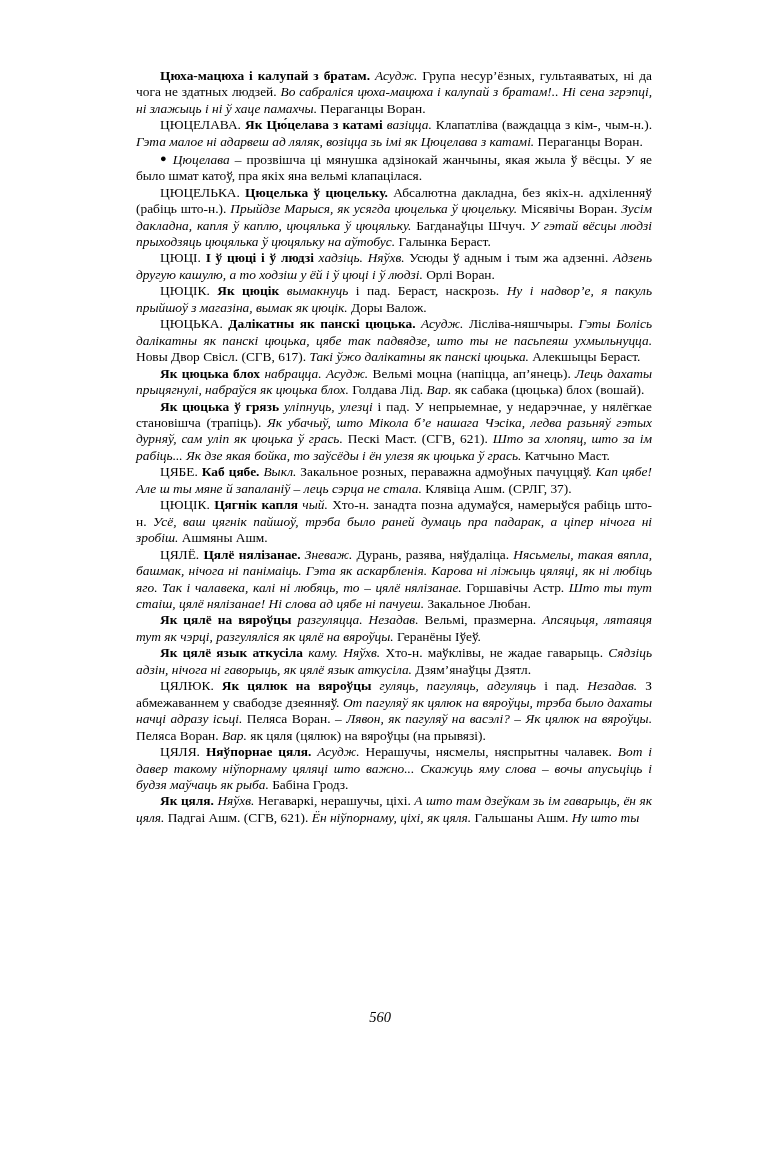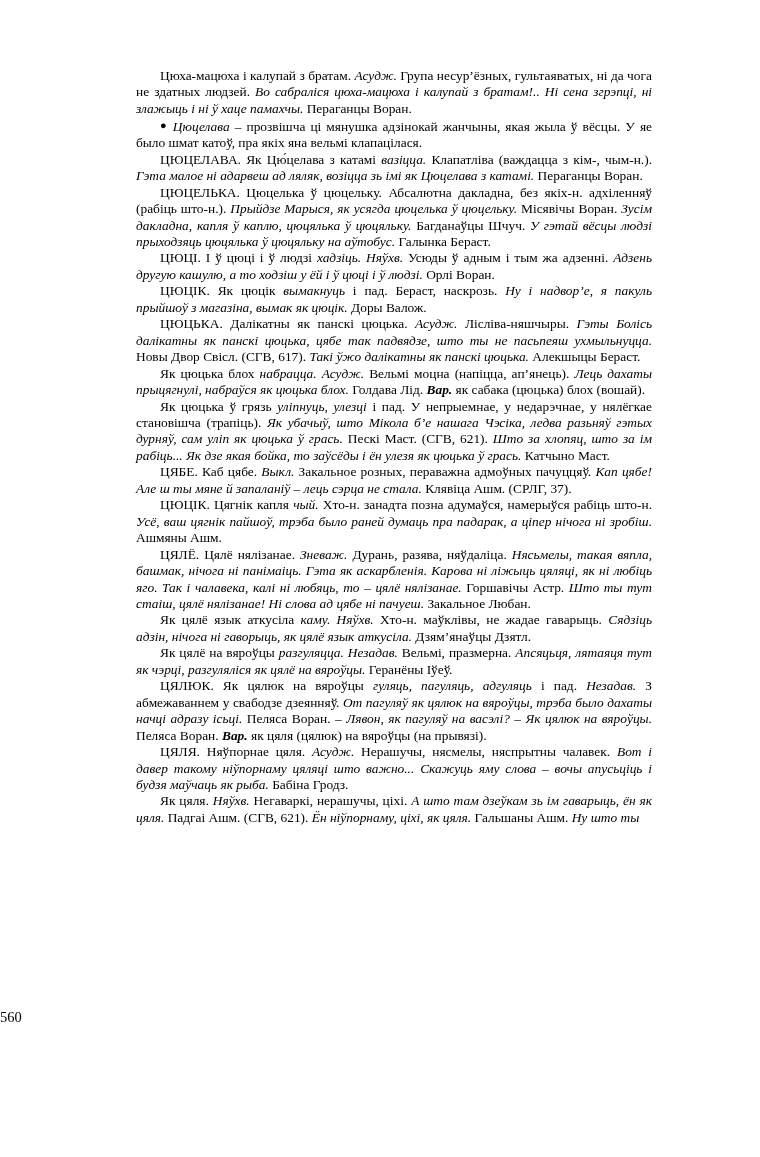--- a/index.html
+++ b/index.html
@@ -31,62 +31,64 @@
     text-justify: inter-word;
     hyphens: none;
   }
   .entry {
     margin: 0;
     padding: 0;
     text-indent: 24px;
     text-align: justify;
   }
   .b {
-    font-weight: normal;
+    font-weight: bold;
   }
   .i {
     font-style: italic;
   }
   .bi {
-    font-weight: bold;
+    font-weight: normal;
     font-style: italic;
   }
   .bullet {
     font-size: 11px;
     vertical-align: 1.5px;
   }
   #page-number {
     position: absolute;
     left: 0;
     right: 0;
     top: 1008px;
+    text-align: center;
     font-size: 14.5px;
     line-height: 18px;
+    font-style: italic;
   }
 </style>
 </head>
 <body>
 
 <div id="page">
 
   <div id="text-column">
       <p class="entry"><span class="b">Цюха-мацюха і калупай з братам.</span><span class="i"> Асудж.</span><span> Група несур’ёзных, гультаяватых, ні да чога не здатных людзей.</span><span class="i"> Во сабраліся цюха-мацюха і калупай з братам!.. Ні сена згрэпці, ні злажыць і ні ў хаце памахчы.</span><span> Пераганцы Воран.</span></p>
+      <p class="entry"><span>ЦЮЦЕЛАВА. </span><span class="b">Як Цю́целава з катамі</span><span class="i"> вазіцца.</span><span> Клапатліва (важдацца з кім-, чым-н.).</span><span class="i"> Гэта малое ні адарвеш ад ляляк, возіцца зь імі як Цюцелава з катамі.</span><span> Пераганцы Воран.</span></p>
       <p class="entry"><span class="bullet">● </span><span class="i">Цюцелава</span><span> – прозвішча ці мянушка адзінокай жанчыны, якая жыла ў вёсцы. У яе было шмат катоў, пра якіх яна вельмі клапацілася.</span></p>
-      <p class="entry"><span>ЦЮЦЕЛАВА. </span><span class="b">Як Цю́целава з катамі</span><span class="i"> вазіцца.</span><span> Клапатліва (важдацца з кім-, чым-н.).</span><span class="i"> Гэта малое ні адарвеш ад ляляк, возіцца зь імі як Цюцелава з катамі.</span><span> Пераганцы Воран.</span></p>
       <p class="entry"><span>ЦЮЦЕЛЬКА. </span><span class="b">Цюцелька ў цюцельку.</span><span> Абсалютна дакладна, без якіх-н. адхіленняў (рабіць што-н.).</span><span class="i"> Прыйдзе Марыся, як усягда цюцелька ў цюцельку.</span><span> Місявічы Воран.</span><span class="i"> Зусім дакладна, капля ў каплю, цюцялька ў цюцялькy.</span><span> Багданаўцы Шчуч.</span><span class="i"> У гэтай вёсцы людзі прыходзяць цюцялька ў цюцялькy на аўтобус.</span><span> Галынка Бераст.</span></p>
       <p class="entry"><span>ЦЮЦІ. </span><span class="b">І ў цюці і ў людзі</span><span class="i"> хадзіць.</span><span class="i"> Няўхв.</span><span> Усюды ў адным і тым жа адзенні.</span><span class="i"> Адзень другую кашулю, а то ходзіш у ёй і ў цюці і ў людзі.</span><span> Орлі Воран.</span></p>
       <p class="entry"><span>ЦЮЦІК. </span><span class="b">Як цюцік</span><span class="i"> вымакнуць</span><span> і пад. Бераст, наскрозь.</span><span class="i"> Ну і надвор’е, я пакуль прыйшоў з магазіна, вымак як цюцік.</span><span> Доры Валож.</span></p>
       <p class="entry"><span>ЦЮЦЬКА. </span><span class="b">Далікатны як панскі цюцька.</span><span class="i"> Асудж.</span><span> Лісліва-няшчыры.</span><span class="i"> Гэты Болісь далікатны як панскі цюцька, цябе так падвядзе, што ты не пасьпеяш ухмыльнуцца.</span><span> Новы Двор Свісл. (СГВ, 617).</span><span class="i"> Такі ўжо далікатны як панскі цюцька.</span><span> Алекшыцы Бераст.</span></p>
       <p class="entry"><span class="b">Як цюцька блох</span><span class="i"> набрацца.</span><span class="i"> Асудж.</span><span> Вельмі моцна (напіцца, ап’янець).</span><span class="i"> Лець дахаты прыцягнулі, набраўся як цюцька блох.</span><span> Голдава Лід. </span><span class="bi">Вар.</span><span> як сабака (цюцька) блох (вошай).</span></p>
       <p class="entry"><span class="b">Як цюцька ў грязь</span><span class="i"> уліпнуць, улезці</span><span> і пад. У непрыемнае, у недарэчнае, у нялёгкае становішча (трапіць).</span><span class="i"> Як убачыў, што Мікола б’е нашага Чэсіка, ледва разьняў гэтых дурняў, сам уліп як цюцька ў грась.</span><span> Пескі Маст. (СГВ, 621).</span><span class="i"> Што за хлопяц, што за ім рабіць... Як дзе якая бойка, то заўсёды і ён улезя як цюцька ў грась.</span><span> Катчыно Маст.</span></p>
       <p class="entry"><span>ЦЯБЕ. </span><span class="b">Каб цябе.</span><span class="i"> Выкл.</span><span> Закальное розных, пераважна адмоўных пачуццяў.</span><span class="i"> Кап цябе! Але ш ты мяне й запаланіў – лець сэрца не стала.</span><span> Клявіца Ашм. (СРЛГ, 37).</span></p>
       <p class="entry"><span>ЦЮЦІК. </span><span class="b">Цягнік капля</span><span class="i"> чый.</span><span> Хто-н. занадта позна адумаўся, намерыўся рабіць што-н.</span><span class="i"> Усё, ваш цягнік пайшоў, трэба было раней думаць пра падарак, а ціпер нічога ні зробіш.</span><span> Ашмяны Ашм.</span></p>
       <p class="entry"><span>ЦЯЛЁ. </span><span class="b">Цялё нялізанае.</span><span class="i"> Зневаж.</span><span> Дурань, разява, няўдаліца.</span><span class="i"> Нясьмелы, такая вяпла, башмак, нічога ні панімаіць. Гэта як аскарбленія. Карова ні ліжыць цяляці, як ні любіць яго. Так і чалавека, калі ні любяць, то – цялё нялізанае.</span><span> Горшавічы Астр.</span><span class="i"> Што ты тут стаіш, цялё нялізанае! Ні слова ад цябе ні пачуеш.</span><span> Закальное Любан.</span></p>
+      <p class="entry"><span class="b">Як цялё на вяроўцы</span><span class="i"> разгуляцца.</span><span class="i"> Незадав.</span><span> Вельмі, празмерна.</span><span class="i"> Апсяцьця, лятаяця тут як чэрці, разгуляліся як цялё на вяроўцы.</span><span> Геранёны Іўеў.</span></p>
       <p class="entry"><span class="b">Як цялё язык аткусіла</span><span class="i"> каму.</span><span class="i"> Няўхв.</span><span> Хто-н. маўклівы, не жадае гаварыць.</span><span class="i"> Сядзіць адзін, нічога ні гаворыць, як цялё  язык аткусіла.</span><span> Дзям’янаўцы Дзятл.</span></p>
-      <p class="entry"><span class="b">Як цялё на вяроўцы</span><span class="i"> разгуляцца.</span><span class="i"> Незадав.</span><span> Вельмі, празмерна.</span><span class="i"> Апсяцьця, лятаяця тут як чэрці, разгуляліся як цялё на вяроўцы.</span><span> Геранёны Іўеў.</span></p>
       <p class="entry"><span>ЦЯЛЮК. </span><span class="b">Як цялюк на вяроўцы</span><span class="i"> гуляць, пагуляць, адгуляць</span><span> і пад.</span><span class="i"> Незадав.</span><span> З абмежаваннем у свабодзе дзеянняў.</span><span class="i"> От пагуляў як цялюк на вяроўцы, трэба было дахаты начці адразу ісьці.</span><span> Пеляса Воран. </span><span class="i">– Лявон, як пагуляў на васэлі? – Як цялюк на вяроўцы.</span><span> Пеляса Воран. </span><span class="bi">Вар.</span><span> як цяля (цялюк) на вяроўцы (на прывязі).</span></p>
       <p class="entry"><span>ЦЯЛЯ. </span><span class="b">Няўпорнае цяля.</span><span class="i"> Асудж.</span><span> Нерашучы, нясмелы, няспрытны чалавек.</span><span class="i"> Вот і давер такому ніўпорнаму цяляці што важно... Скажуць яму слова – вочы апусьціць і будзя маўчаць як рыба.</span><span> Бабіна Гродз.</span></p>
       <p class="entry"><span class="b">Як цяля.</span><span class="i"> Няўхв.</span><span> Негаваркі, нерашучы, ціхі.</span><span class="i"> А што там дзеўкам зь ім гаварыць, ён як цяля.</span><span> Падгаі Ашм. (СГВ, 621).</span><span class="i"> Ён ніўпорнаму, ціхі, як цяля.</span><span> Гальшаны Ашм.</span><span class="i"> Ну што ты</span></p>
     </div>
 
   <div id="page-number">560</div>
 
 </div>
 
 </body></html>

